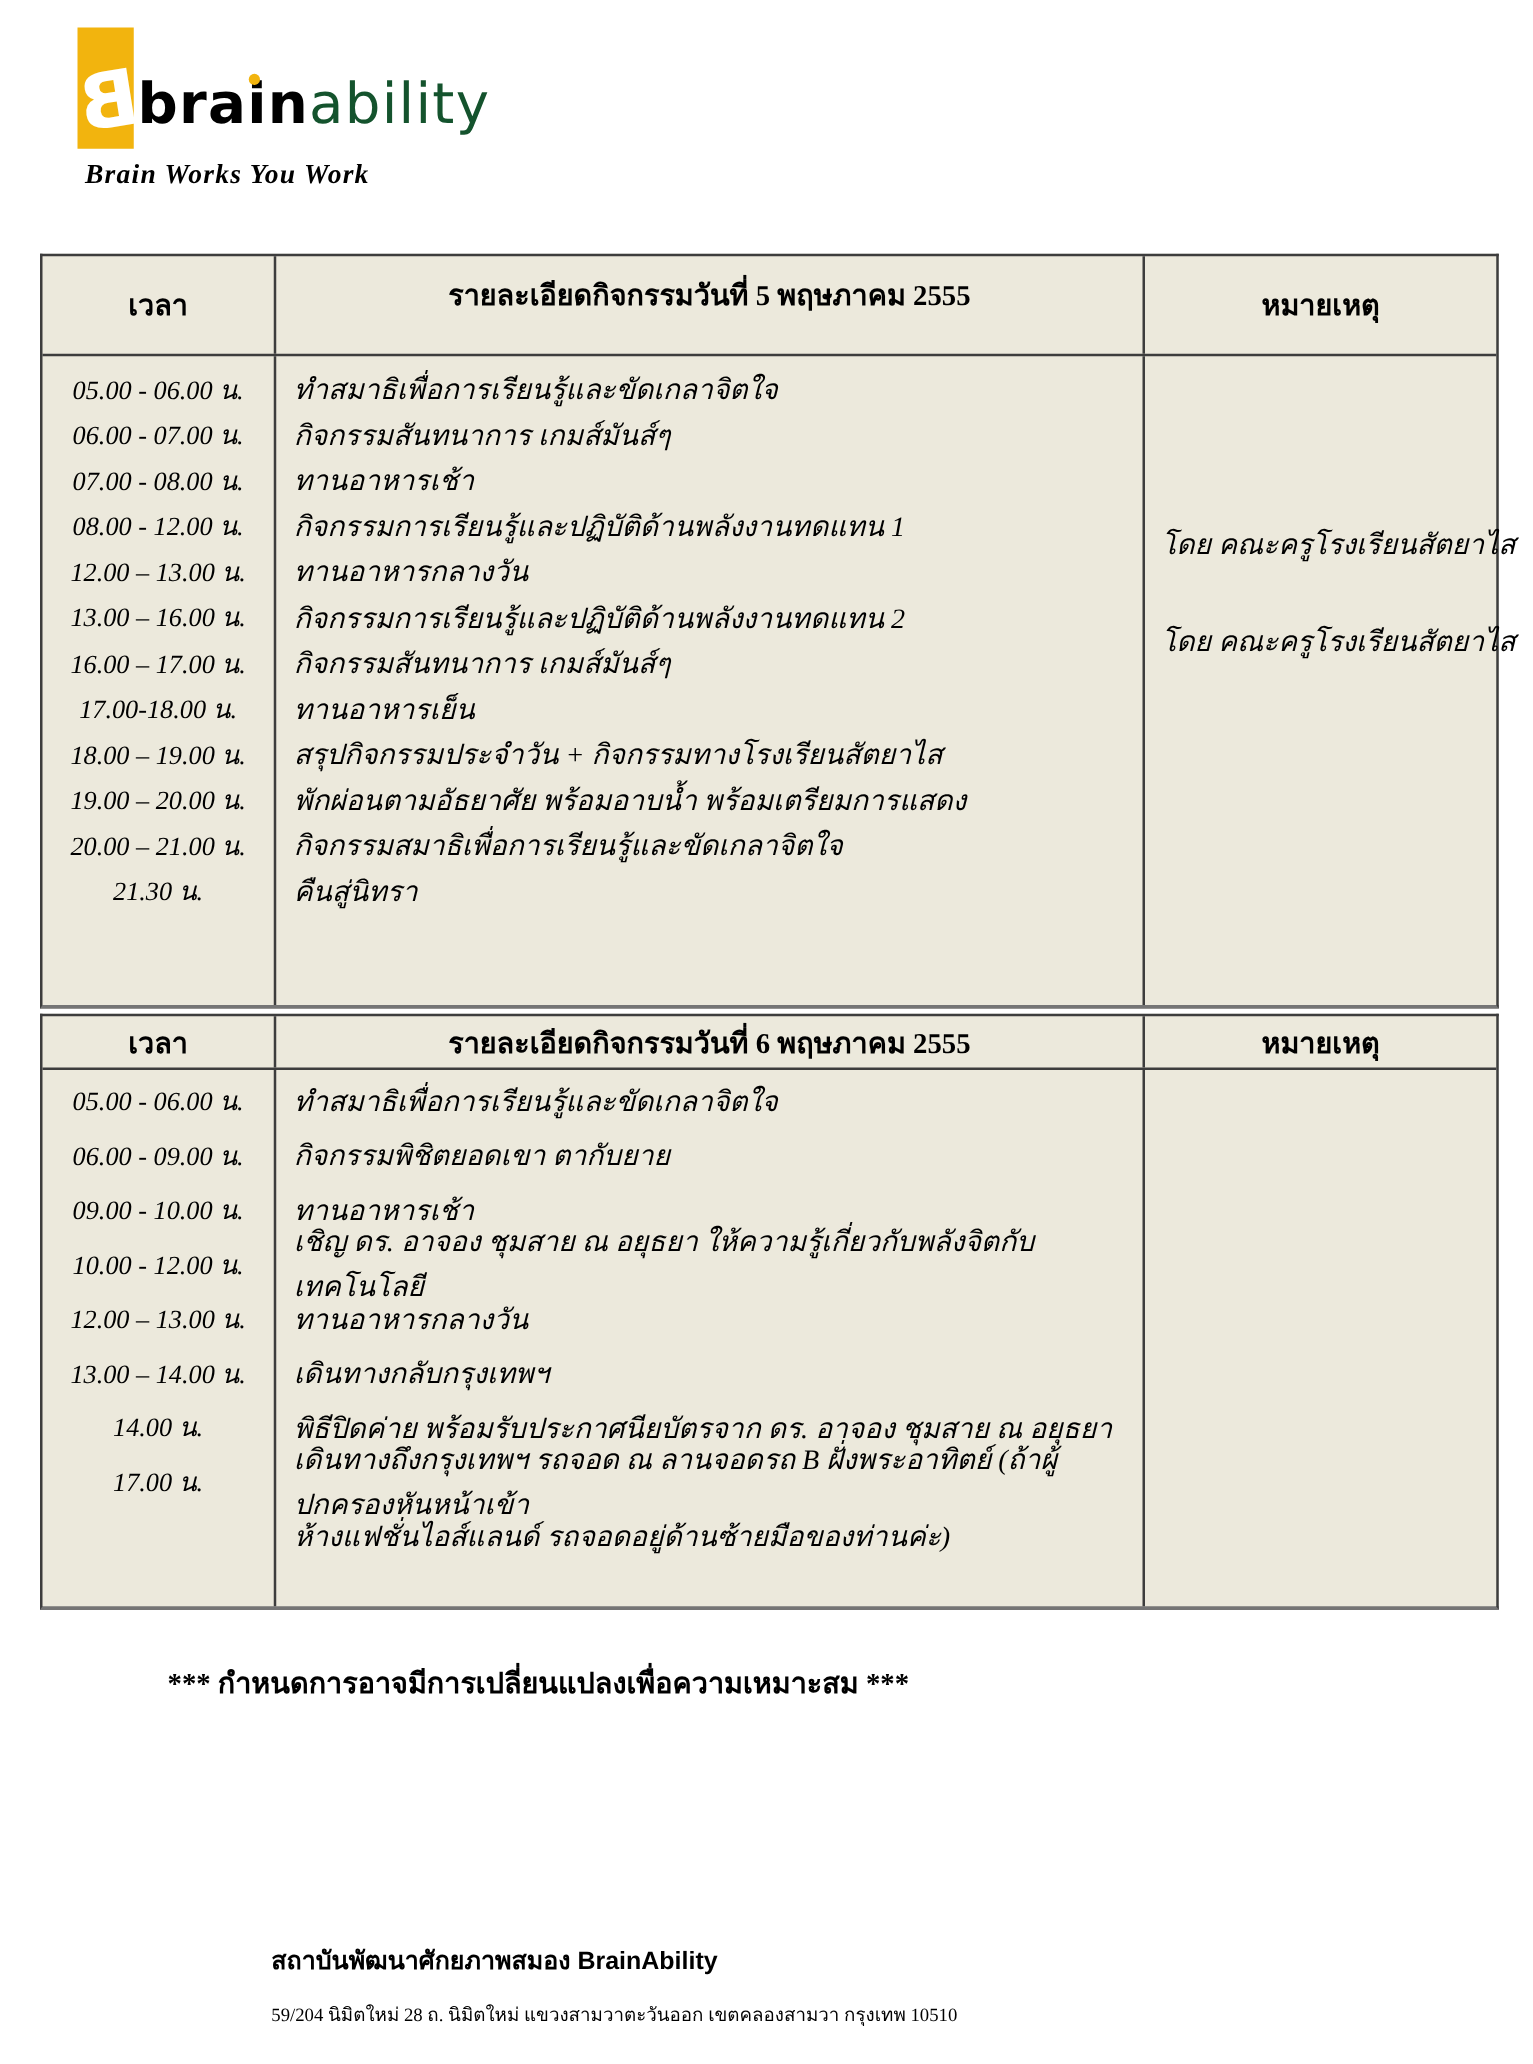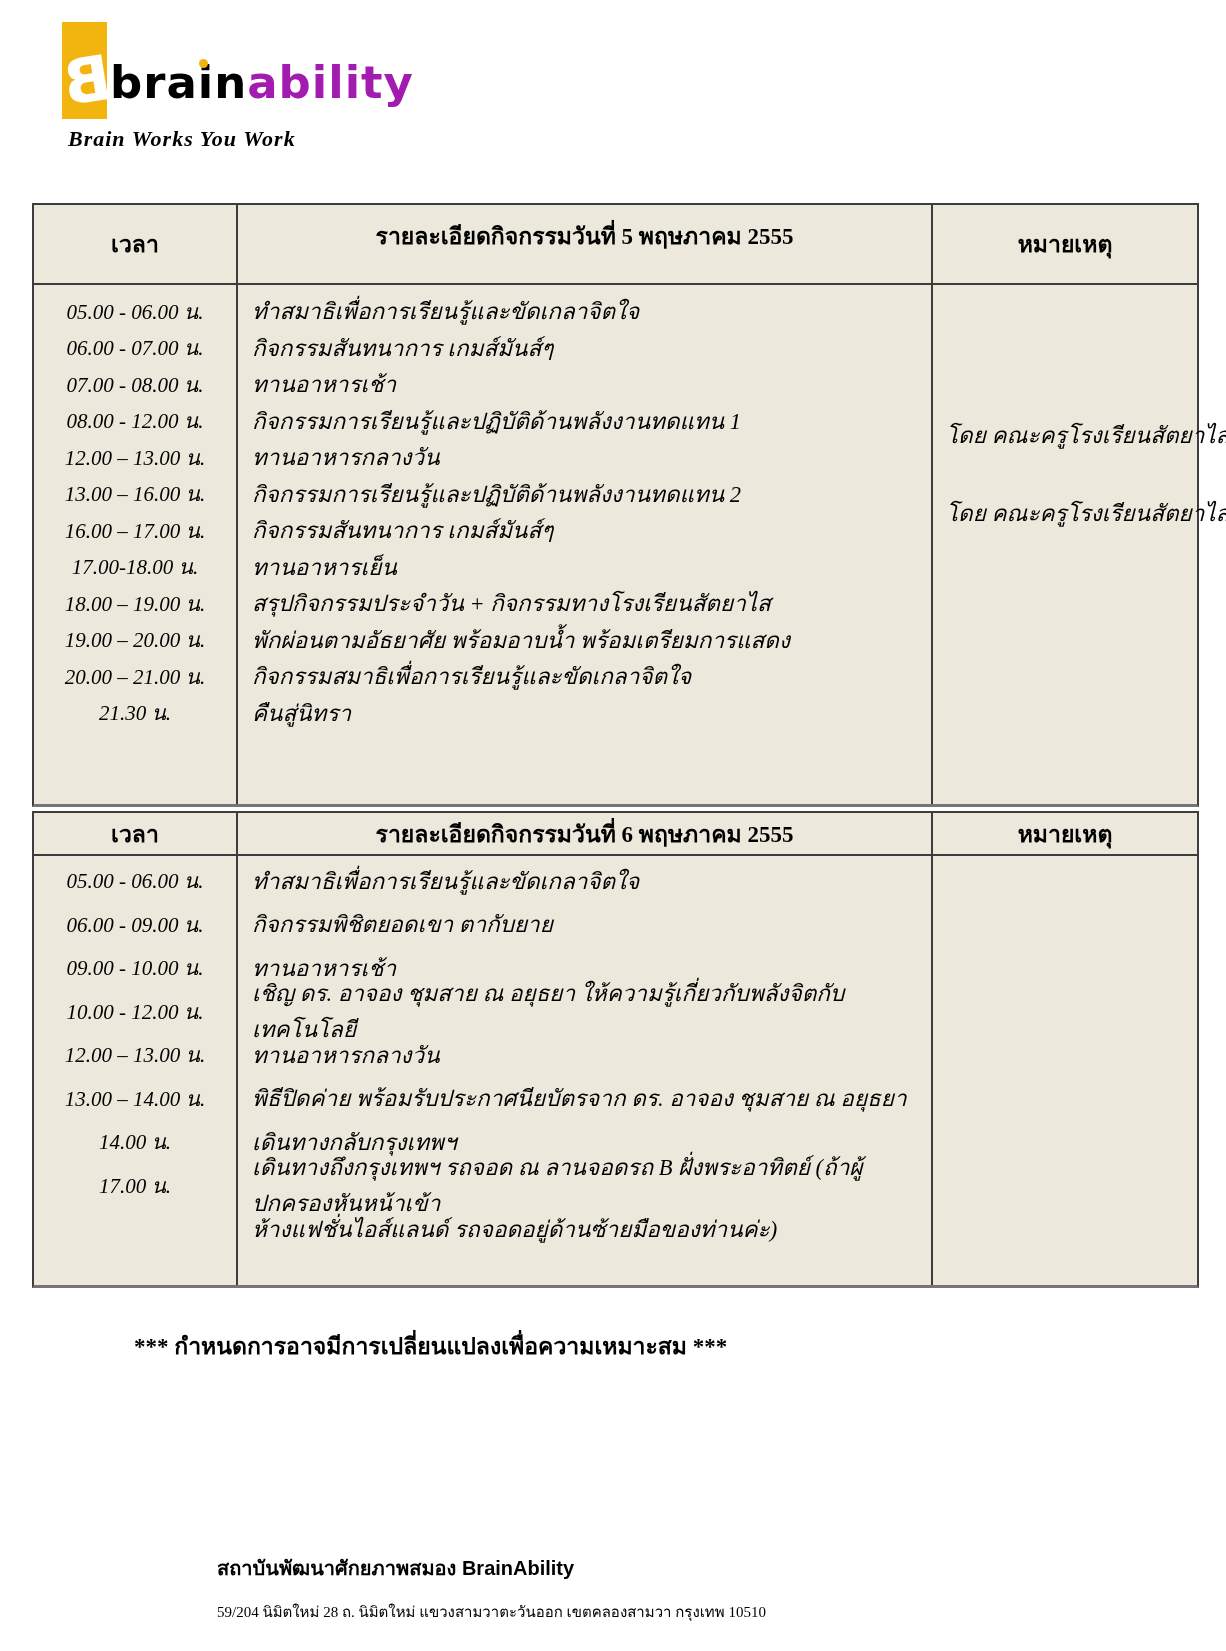--- a/index.html
+++ b/index.html
@@ -17,21 +17,21 @@
     font-family:"DejaVu Sans","Liberation Sans",sans-serif; font-weight:bold;
     font-size:62px; color:#ffffff; transform:scaleX(-1) rotate(9deg);
     text-align:center; line-height:62px;
   }
   .wordmark {
     position:absolute; left:48px; top:34px; white-space:nowrap;
     font-family:"DejaVu Sans","Liberation Sans",sans-serif;
     font-size:45px; font-weight:bold; letter-spacing:1px;
   }
   .wm-dark { color:#000000; position:relative; }
-  .wm-gray { color:#a21caf; font-weight:700; }
+  .wm-gray { color:#14532d; font-weight:400; }
   .i-dot { position:absolute; left:89px; top:3px; width:9px; height:9px; border-radius:50%;
            background:#F2B40E; }
   .tagline {
     position:absolute; left:68px; top:126px;
     font-weight:bold; font-style:italic; font-size:22px; letter-spacing:1px;
   }
 
   
   .tbl {
     position:absolute; left:32px; width:1167px; box-sizing:border-box;
@@ -41,21 +41,21 @@
   #table1 { top:203px; height:604px; }
   #table2 { top:811px; height:477px; }
 
   .hdr { display:flex; box-sizing:border-box; border-bottom:2px solid #3d3d3d; font-weight:bold; }
   #table1 .hdr { height:80px; }
   #table2 .hdr { height:43px; }
   .tbody { display:flex; box-sizing:border-box;font-style:italic; }
   #table1 .tbody { height:519px; }
   #table2 .tbody { height:429px; }
 
-  .col-time { width:204px; border-right:2px solid #3d3d3d; box-sizing:border-box; }
+  .col-time { width:187px; border-right:2px solid #3d3d3d; box-sizing:border-box; }
   .col-desc { width:695px; border-right:2px solid #3d3d3d; box-sizing:border-box; }
   .col-note { flex:1; position:relative; box-sizing:border-box; }
 
   .hcell { display:flex; align-items:center; justify-content:center; font-size:23px; }
   #table1 .hdr .col-desc { align-items:flex-start; padding-top:13px; }
 
   .line { display:flex; align-items:center; box-sizing:border-box; }
   #table1 .line { height:36.5px; }
   #table2 .line { height:43.5px; }
   #table1 .col-time.cells { padding-top:8px; }
@@ -157,22 +157,22 @@
         <div class="line">13.00 – 14.00 น.</div>
         <div class="line">14.00 น.</div>
         <div class="line">17.00 น.</div>
       </div>
       <div class="col-desc cells">
         <div class="line">ทำสมาธิเพื่อการเรียนรู้และขัดเกลาจิตใจ</div>
         <div class="line">กิจกรรมพิชิตยอดเขา ตากับยาย</div>
         <div class="line">ทานอาหารเช้า</div>
         <div class="line">เชิญ ดร. อาจอง ชุมสาย ณ อยุธยา ให้ความรู้เกี่ยวกับพลังจิตกับเทคโนโลยี</div>
         <div class="line">ทานอาหารกลางวัน</div>
+        <div class="line">เดินทางกลับกรุงเทพฯ</div>
         <div class="line">พิธีปิดค่าย พร้อมรับประกาศนียบัตรจาก ดร. อาจอง ชุมสาย ณ อยุธยา</div>
-        <div class="line">เดินทางกลับกรุงเทพฯ</div>
         <div class="line">เดินทางถึงกรุงเทพฯ รถจอด ณ ลานจอดรถ B ฝั่งพระอาทิตย์ (ถ้าผู้ปกครองหันหน้าเข้า</div>
         <div class="line">ห้างแฟชั่นไอส์แลนด์ รถจอดอยู่ด้านซ้ายมือของท่านค่ะ)</div>
       </div>
       <div class="col-note"></div>
     </div>
   </div>
 
   <div class="footnote">*** กำหนดการอาจมีการเปลี่ยนแปลงเพื่อความเหมาะสม ***</div>
 
   <div class="footer">

